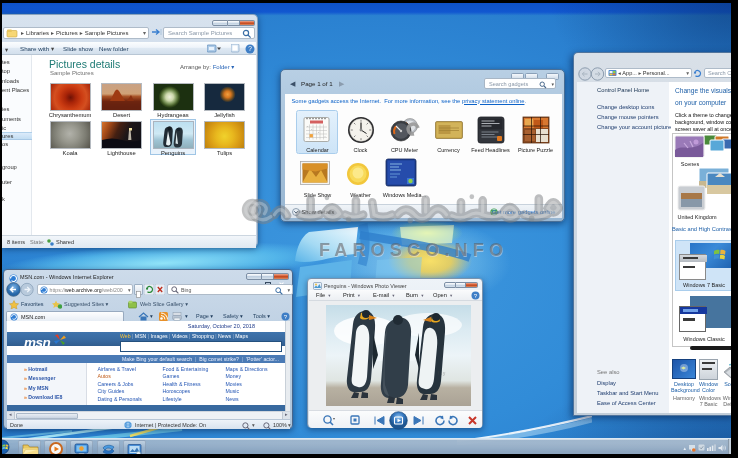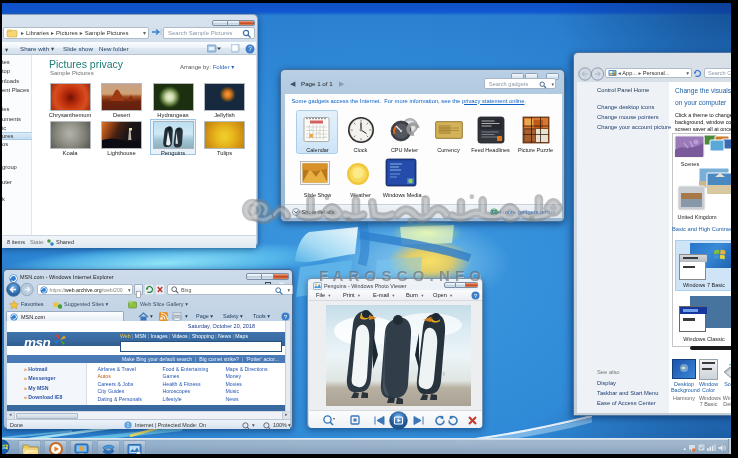--- a/index.html
+++ b/index.html
@@ -17,21 +17,21 @@
 #darkBR{position:absolute;right:0;bottom:0;width:300px;height:120px;
 background:radial-gradient(ellipse 300px 120px at 100% 100%,rgba(8,40,95,.45) 0%,rgba(8,40,95,0) 70%);}
 #streakBL{position:absolute;left:-20px;top:420px;width:260px;height:26px;}
 #streakR{position:absolute;left:455px;top:406px;width:135px;height:36px;}
 .tkbtn{position:absolute;top:1px;width:23px;height:15px;background:linear-gradient(180deg,rgba(255,255,255,.38),rgba(215,228,242,.18) 50%,rgba(185,205,225,.22));border:1px solid rgba(125,145,170,.55);border-radius:2px;}
 #brdT{position:absolute;left:0;top:0;width:738px;height:3px;background:#000;z-index:50;}
 #brdL{position:absolute;left:0;top:0;width:2px;height:458px;background:#000;z-index:50;}
 #brdR{position:absolute;left:731px;top:0;width:7px;height:458px;background:#000;z-index:50;}
 #brdB{position:absolute;left:0;top:453.5px;width:738px;height:4.5px;background:#000;z-index:50;}
 #wm1{z-index:40;opacity:.8;}
-#wm2{z-index:40;font-size:15px;font-weight:bold;letter-spacing:5.2px;color:rgba(88,92,98,.55);text-shadow:0.5px 0.5px 0.5px rgba(230,230,235,.5);margin-top:27px;}
+#wm2{z-index:40;font-size:18px;font-weight:bold;letter-spacing:5.2px;color:rgba(88,92,98,.55);text-shadow:0.5px 0.5px 0.5px rgba(230,230,235,.5);}
 
 #ie{position:absolute;left:3px;top:269px;width:290px;height:160px;border-radius:4px;border:1px solid #48668c;background:linear-gradient(180deg,#cddbea 0%,#bccfe2 45%,#aec4da 100%);box-shadow:0 2px 6px rgba(0,20,60,.5);}
 #ie .tbtxt{font-size:5.5px;color:#1e3c5c;}
 #ie-content{position:absolute;left:3px;top:51px;width:283px;height:90px;background:#fff;overflow:hidden;}
 .msnlink{position:absolute;font-size:5.2px;color:#2456b4;white-space:nowrap;}
 #ie-status{position:absolute;left:3px;top:149px;width:283px;height:9.5px;background:linear-gradient(180deg,#eef3f9,#d8e3ef);border-top:1px solid #b8c6d6;font-size:5.4px;color:#333;}
 
 #viewer{position:absolute;left:307px;top:278px;width:176px;height:150px;border-radius:4px;border:1px solid #7a93ad;background:linear-gradient(180deg,#eef3f8 0%,#dfe7f0 50%,#d4dee9 100%);box-shadow:0 2px 6px rgba(0,20,60,.45);}
 .vmenu{font-size:5.7px;color:#222;}
 
@@ -229,21 +229,21 @@
         <div class="sideit" style="top:32.5px;">ent Places</div>
         <div class="sideit" style="top:51px;">ies</div>
         <div class="sideit" style="top:61px;">uments</div>
         <div class="sideit" style="top:70.5px;">ic</div>
         <div class="sideit" style="top:77px;background:linear-gradient(180deg,#dcebfa,#c2ddf2);border-top:1px solid #b0d0ea;border-bottom:1px solid #a8c8e5;">ures</div>
         <div class="sideit" style="top:86.5px;">os</div>
         <div class="sideit" style="top:109px;">group</div>
         <div class="sideit" style="top:124px;">uter</div>
         <div class="sideit" style="top:141px;">k</div>
       </div>
-      <div style="position:absolute;left:47px;top:3px;font-size:10.5px;color:#1d7a74;">Pictures privacy</div>
+      <div style="position:absolute;left:47px;top:3px;font-size:10.5px;color:#1d7a74;">Pictures details</div>
       <div style="position:absolute;left:48px;top:15px;font-size:6px;color:#707070;">Sample Pictures</div>
       <div style="position:absolute;left:178px;top:8px;font-size:6px;color:#555;">Arrange by: <span style="color:#2a66b8;">Folder ▾</span></div>
       <div class="thumb t-chrys" style="left:48.5px;top:29px;"></div>
       <div class="thumb t-desert" style="left:100px;top:29px;"><svg width="39" height="26">
             <path d="M8,17 L13,7 Q15,4 17,7 L23,17 Z" fill="#9e3a12"></path>
             <path d="M0,17 h39 v9 h-39 Z" fill="#6e2410" opacity=".8"></path>
             <path d="M25,17 l4,-6 3,6 Z" fill="#8a3010"></path>
           </svg></div>
       <div class="thumb t-hydra" style="left:151.5px;top:29px;"></div>
       <div class="thumb t-jelly" style="left:203px;top:29px;"></div>

